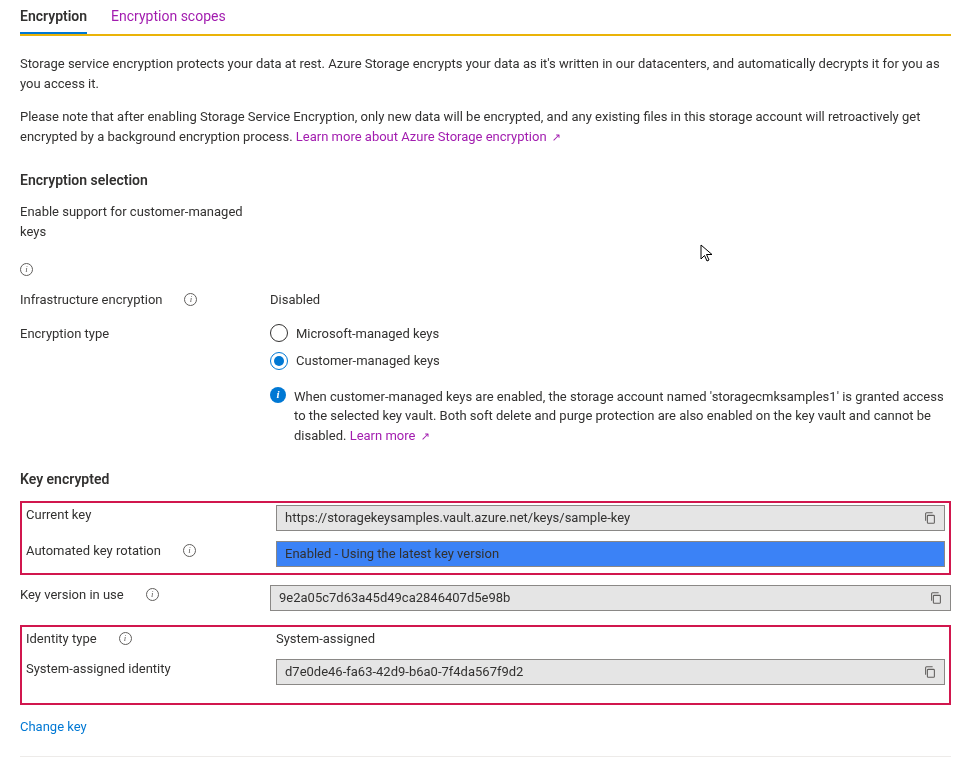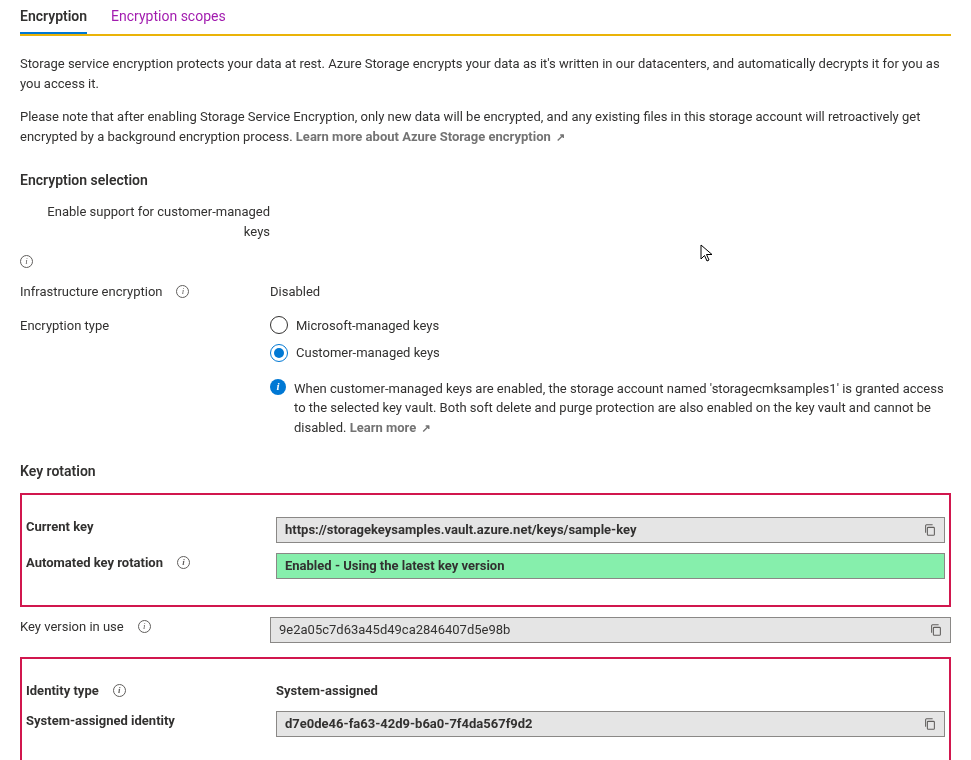--- a/index.html
+++ b/index.html
@@ -28,44 +28,43 @@
     font-weight: 600;
     border-bottom: 2px solid #0078d4;
     color: #323130;
   }
   .description {
     font-size: 13px;
     line-height: 1.5;
     margin-bottom: 14px;
     color: #323130;
   }
-  .link { color: #737373; text-decoration: none; cursor: pointer; font-weight: bold; }
+  .link { color: #a21caf; text-decoration: none; cursor: pointer; }
   .ext-icon { font-size: 11px; margin-left: 2px; }
   .section-heading {
     font-weight: 600;
     font-size: 14px;
     margin-top: 26px;
     margin-bottom: 14px;
   }
   .row {
     display: flex;
     align-items: flex-start;
     margin-bottom: 14px;
   }
   .row-label {
     width: 250px;
     flex-shrink: 0;
     font-size: 13px;
     color: #323130;
     line-height: 1.5;
     display: flex;
     align-items: center;
-    gap: 14px;
+    gap: 22px;
     flex-wrap: wrap;
-    text-align: right;
   }
   .row-value {
     flex: 1;
     font-size: 13px;
     color: #323130;
     line-height: 1.5;
   }
   .info-icon {
     display: inline-flex;
     align-items: center;
@@ -94,33 +93,32 @@
   .info-note {
     display: flex; gap: 8px; margin-top: 8px; font-size: 13px; line-height: 1.5;
   }
   .info-note-icon {
     width: 16px; height: 16px; background: #0078d4; color: #fff; border-radius: 50%;
     display: flex; align-items: center; justify-content: center; font-size: 11px;
     font-weight: bold; flex-shrink: 0; font-style: italic; font-family: Georgia, serif;
   }
   .highlight-box {
     border: 2px solid #d1174e;
-    padding: 22px 4px;
+    padding: 2px 4px;
     margin: 4px 0;
-    font-weight: bold;
   }
   .readonly-field, .editable-field {
     display: flex; align-items: center;
     border: 1px solid #8a8886;
     height: 26px;
     font-size: 13px;
     width: 100%;
   }
   .readonly-field { background: #e5e5e5; }
-  .editable-field { background: #86efac; }
+  .editable-field { background: #3b82f6; }
   .field-text {
     flex: 1; padding: 0 8px; white-space: nowrap; overflow: hidden; text-overflow: ellipsis;
     color: #323130;
   }
   .copy-btn {
     width: 28px; height: 100%; display: flex; align-items: center; justify-content: center;
     cursor: pointer; color: #605e5c;
   }
   .copy-btn svg { width: 14px; height: 14px; }
   .change-key {
@@ -193,21 +191,21 @@
             <span>Learn more</span>
             <span class="ext-icon">↗</span>
           </a>
         </span>
       </div>
     </div>
   </div>
 </div>
 
 
-<div class="section-heading">Key rotation</div>
+<div class="section-heading">Key encrypted</div>
 
 <div class="highlight-box">
   <div class="row" style="margin-bottom:10px;">
     <div class="row-label">
       <span>Current key</span>
     </div>
     <div class="row-value">
       <div class="readonly-field">
         <span class="field-text">https://storagekeysamples.vault.azure.net/keys/sample-key</span>
         <span class="copy-btn">

